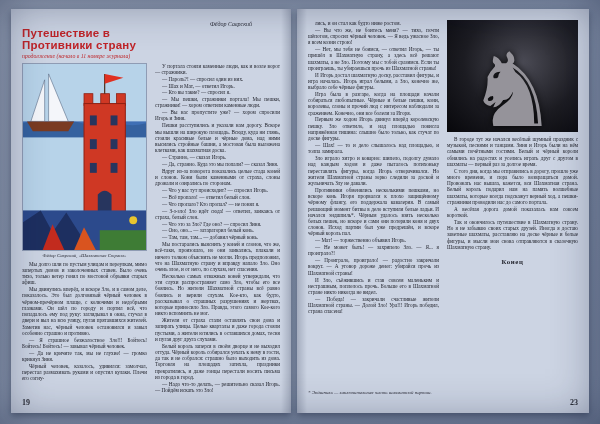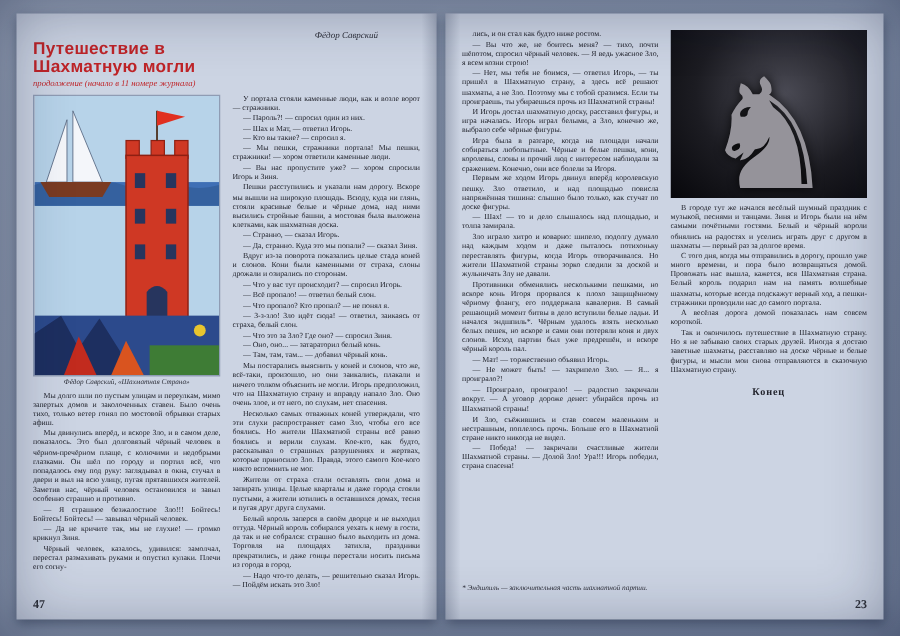--- a/index.html
+++ b/index.html
@@ -83,21 +83,21 @@
 </head>
 <body>
 
 <div class="spread">
 
   <div class="page page-left">
     <div class="page-inner">
 
       <div class="header-row">
         <div class="title-block">
-          <h1 class="story-title">Путешествие в Шахматную могли</h1>
+          <h1 class="story-title">Путешествие в Противники страну</h1>
           <div class="story-subtitle">продолжение (начало в 11 номере журнала)</div>
         </div>
         <div class="author-line">Фёдор Саврский</div>
       </div>
 
       <div class="cols">
         <div class="col">
           <div class="illustration">
             <svg viewBox="0 0 125 188" preserveAspectRatio="none">
               <rect width="125" height="188" fill="#b7d3e9"></rect>
@@ -157,21 +157,21 @@
               <p class="para">— Там, там, там... — добавил чёрный конь.</p>
               <p class="para">Мы постарались выяснить у коней и слонов, что же, всё-таки, произошло, но они заикались, плакали и ничего толком объяснить не могли. Игорь предположил, что на Шахматную страну и вправду напало Зло. Оно очень злое, и от него, по слухам, нет спасения.</p>
               <p class="para">Несколько самых отважных коней утверждали, что эти слухи распространяет само Зло, чтобы его все боялись. Но жители Шахматной страны всё равно боялись и верили слухам. Кое-кто, как будто, рассказывал о страшных разрушениях и жертвах, которые приносило Зло. Правда, этого самого Кое-кого никто вспомнить не мог.</p>
               <p class="para">Жители от страха стали оставлять свои дома и запирать улицы. Целые кварталы и даже города стояли пустыми, а жители ютились в оставшихся домах, тесня и пугая друг друга слухами.</p>
               <p class="para">Белый король заперся в своём дворце и не выходил оттуда. Чёрный король собирался уехать к нему в гости, да так и не собрался: страшно было выходить из дома. Торговля на площадях затихла, праздники прекратились, и даже гонцы перестали носить письма из города в город.</p>
               <p class="para">— Надо что-то делать, — решительно сказал Игорь. — Пойдём искать это Зло!</p>
             </div>
         </div>
       </div>
 
-      <div class="page-num pn-left">47</div>
+      <div class="page-num pn-left">19</div>
     </div>
   </div>
 
   <div class="page page-right">
     <div class="page-inner">
 
       <div class="cols">
         <div class="col">
           <div class="story">
               <p class="para">лись, и он стал как будто ниже ростом.</p>

